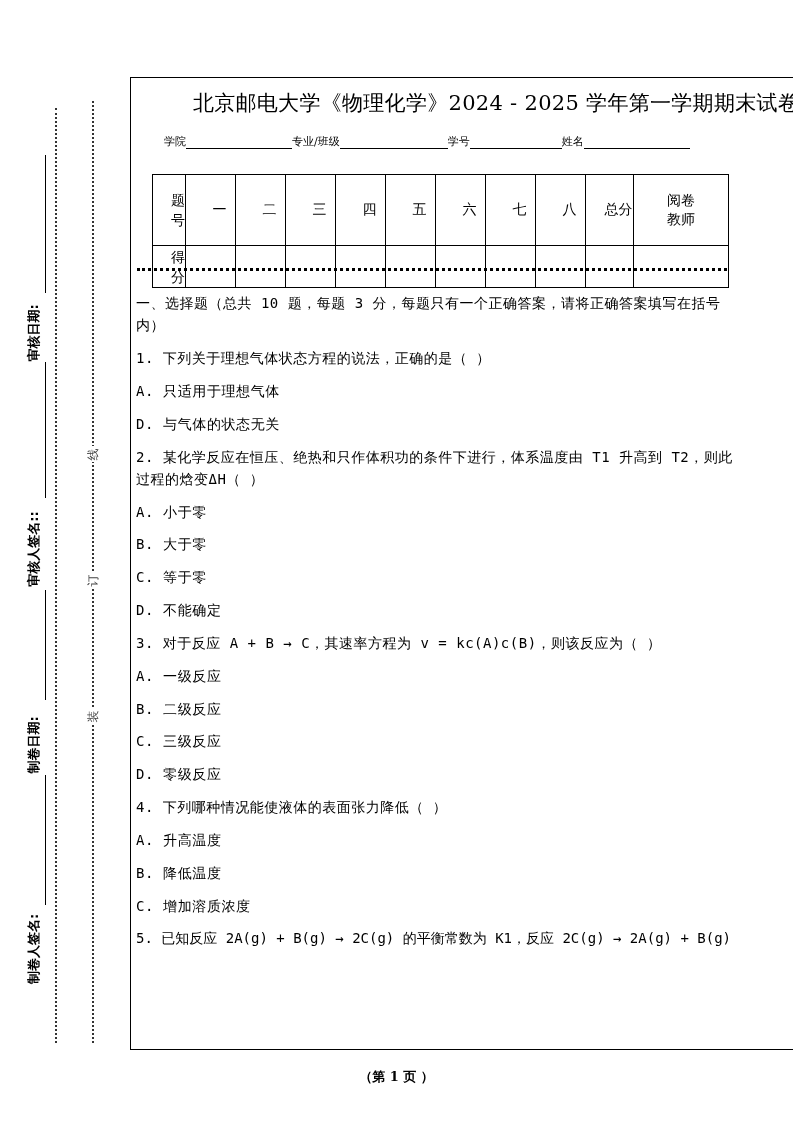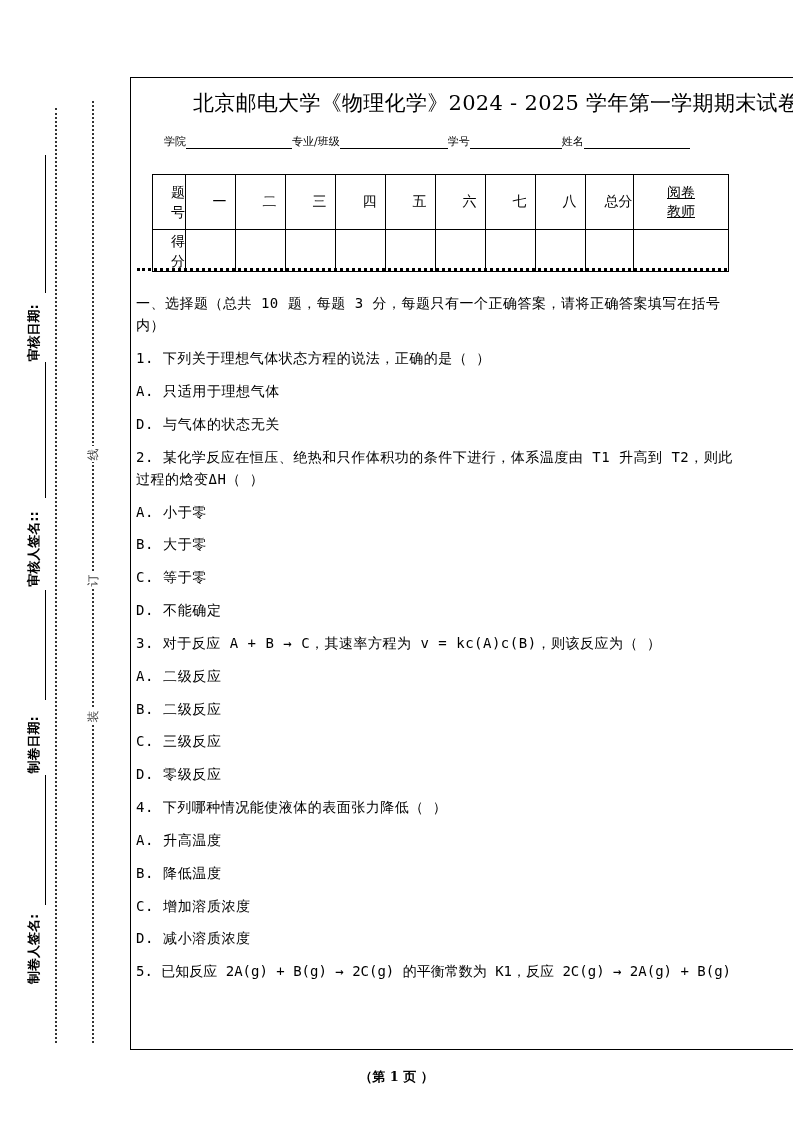--- a/index.html
+++ b/index.html
@@ -91,21 +91,21 @@
       <td class="hd"><span>题号</span></td>
       <td class="col">一</td>
       <td class="col">二</td>
       <td class="col">三</td>
       <td class="col">四</td>
       <td class="col">五</td>
       <td class="col">六</td>
       <td class="col">七</td>
       <td class="col">八</td>
       <td class="sum">总分</td>
-      <td class="teacher" style="padding:8px 30px;text-decoration:underline;">阅卷教师</td>
+      <td class="teacher" style="padding:16px 30px;">阅卷教师</td>
     </tr>
     <tr>
       <td class="hd"><span>得分</span></td>
       <td></td>
       <td></td>
       <td></td>
       <td></td>
       <td></td>
       <td></td>
       <td></td>
@@ -125,28 +125,27 @@
     <div class="opt">A.  只适用于理想气体</div>
     <div class="opt">D.  与气体的状态无关</div>
 
     <div class="para">2. 某化学反应在恒压、绝热和只作体积功的条件下进行，体系温度由 T1 升高到 T2，则此过程的焓变ΔH（   ）</div>
     <div class="opt">A.  小于零</div>
     <div class="opt">B.  大于零</div>
     <div class="opt">C.  等于零</div>
     <div class="opt">D.  不能确定</div>
 
     <div class="para">3. 对于反应 A + B → C，其速率方程为 v = kc(A)c(B)，则该反应为（   ）</div>
-    <div class="opt">A.  二级反应</div>
+    <div class="opt">A.  一级反应</div>
     <div class="opt">B.  二级反应</div>
     <div class="opt">C.  三级反应</div>
     <div class="opt">D.  零级反应</div>
 
     <div class="para">4. 下列哪种情况能使液体的表面张力降低（   ）</div>
     <div class="opt">A.  升高温度</div>
     <div class="opt">B.  降低温度</div>
     <div class="opt">C.  增加溶质浓度</div>
-    <div class="opt">D.  减小溶质浓度</div>
 
     <div class="para" style="white-space:nowrap;letter-spacing:0;">5. 已知反应 2A(g) + B(g) → 2C(g) 的平衡常数为 K1，反应 2C(g) → 2A(g) + B(g)</div>
   </div>
 </div>
 
 <div class="footer">（第 1 页 ）</div>
 
 </body></html>

